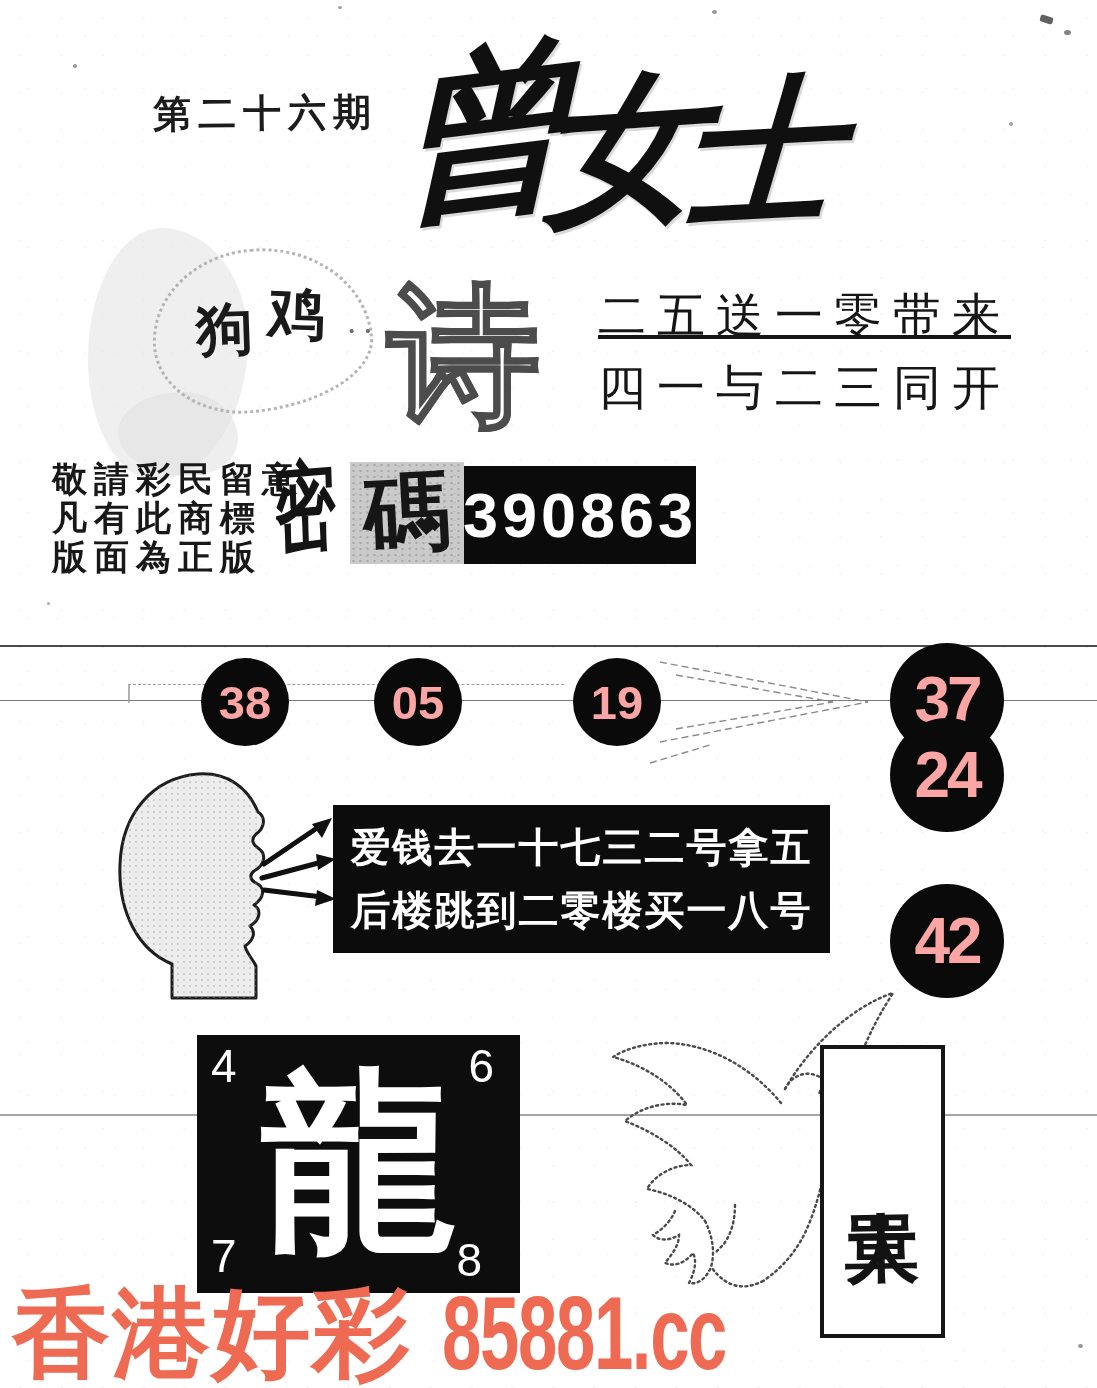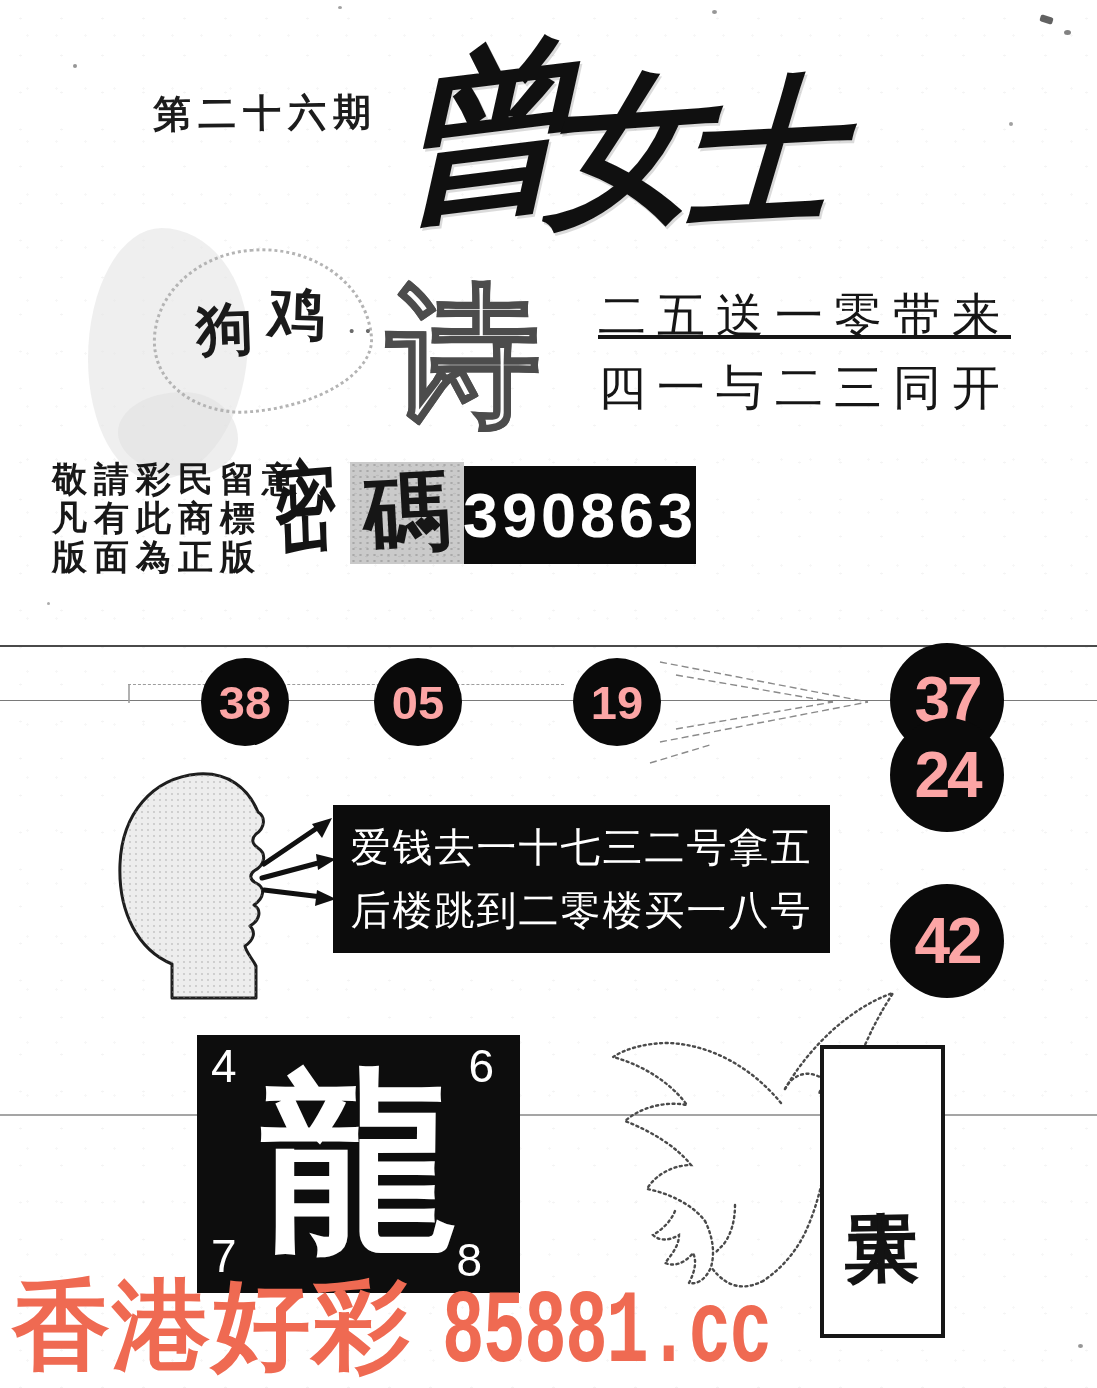--- a/index.html
+++ b/index.html
@@ -76,21 +76,21 @@
   .mn2{left:573px;top:658px;}
   .side-num{width:114px;height:114px;font-size:64px;font-weight:900;letter-spacing:-3px;
     text-shadow:2px 2px 0 rgba(255,255,255,.0);}
   .sn0{left:890px;top:643px;}
   .sn1{left:890px;top:718px;}
   .sn2{left:890px;top:884px;}
 
   
   .tip-box{left:333px;top:805px;width:497px;height:148px;background:#0c0c0c;
     display:flex;flex-direction:column;align-items:center;justify-content:center;gap:8px;z-index:3;}
-  .tip-line{font-family:"Liberation Sans",sans-serif;font-size:40px;font-weight:400;
+  .tip-line{font-family:"Liberation Sans",sans-serif;font-size:40px;font-weight:700;
     color:#ffffff;letter-spacing:2px;white-space:nowrap;}
 
   
   .dragon-box{left:197px;top:1035px;width:323px;height:258px;background:#0d0d0d;z-index:3;}
   .dragon-char{position:absolute;left:0;top:0;width:100%;height:100%;
     display:flex;align-items:center;justify-content:center;
     font-size:196px;font-weight:700;color:#ffffff;font-family:"DejaVu Serif",serif;}
   .corner{position:absolute;font-family:"Liberation Sans",sans-serif;
     font-size:46px;font-weight:500;color:#ffffff;line-height:1;}
   .c-tl{left:14px;top:8px;}  .c-tr{right:26px;top:8px;}
@@ -98,21 +98,21 @@
 
   
   .bigsingle-box{left:820px;top:1045px;width:117px;height:285px;background:#fff;
     border:4px solid #161616;z-index:3;display:flex;justify-content:center;}
   .bigsingle{margin-top:102px;writing-mode:vertical-rl;text-orientation:upright;
     font-size:74px;font-weight:800;color:#131313;letter-spacing:6px;
     font-family:"DejaVu Serif",serif;transform:rotate(-1deg);}
 
   
   .footer{left:12px;top:1284px;display:flex;align-items:flex-start;gap:30px;
-    font-family:Liberation Mono, monospace;font-weight:900;color:#ef6a52;white-space:nowrap;z-index:5;}
+    font-family:Liberation Sans, sans-serif;font-weight:900;color:#ef6a52;white-space:nowrap;z-index:5;}
   .footer-name{font-size:98px;letter-spacing:2px;line-height:1;}
   .footer-url{font-size:104px;line-height:.95;transform:scaleX(.68);transform-origin:left top;letter-spacing:-2px;}
 
   
   .sp{position:absolute;background:#2e2e2e;border-radius:50%;}
 
   svg{position:absolute;overflow:visible;}
 </style>
 </head>
 <body>

